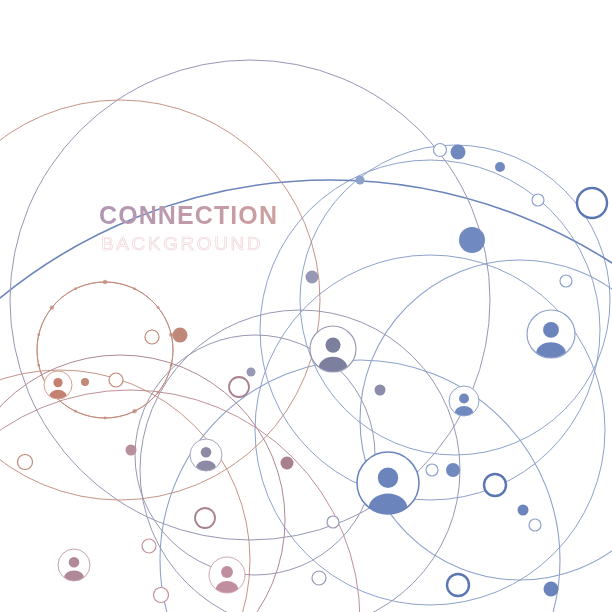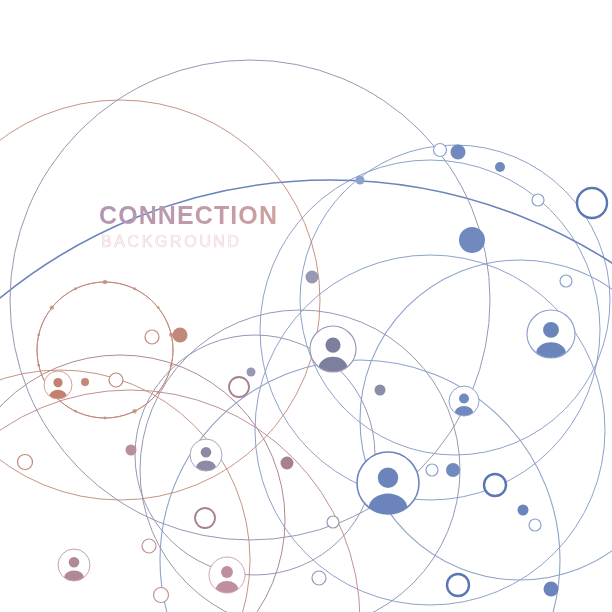--- a/index.html
+++ b/index.html
@@ -35,21 +35,21 @@
     line-height:1;
     margin:0;
     white-space:nowrap;
     background:linear-gradient(90deg,#b196b4 0%,#bf9aaa 35%,#cfa09c 70%,#d6a294 100%);
     -webkit-background-clip:text;
     background-clip:text;
     color:transparent;
     -webkit-text-fill-color:transparent;
   }
   #sub-title{
-    font-size:16px;
+    font-size:19px;
     font-weight:normal;
     letter-spacing:2.6px;
     line-height:1;
     margin:6px 0 0 2px;
     white-space:nowrap;
     color:transparent;
     -webkit-text-fill-color:transparent;
     -webkit-text-stroke:0.7px #f0d5d8;
     text-shadow:none;
   }

